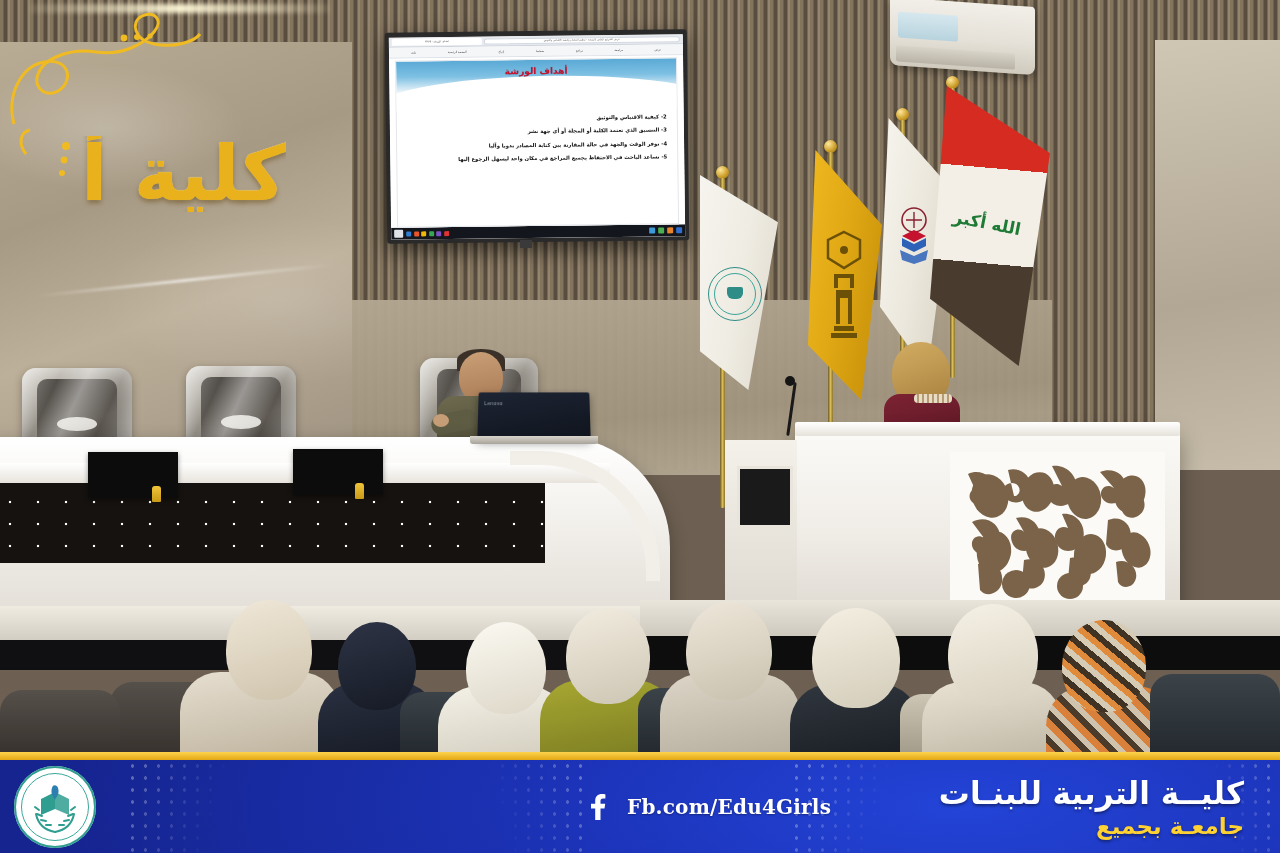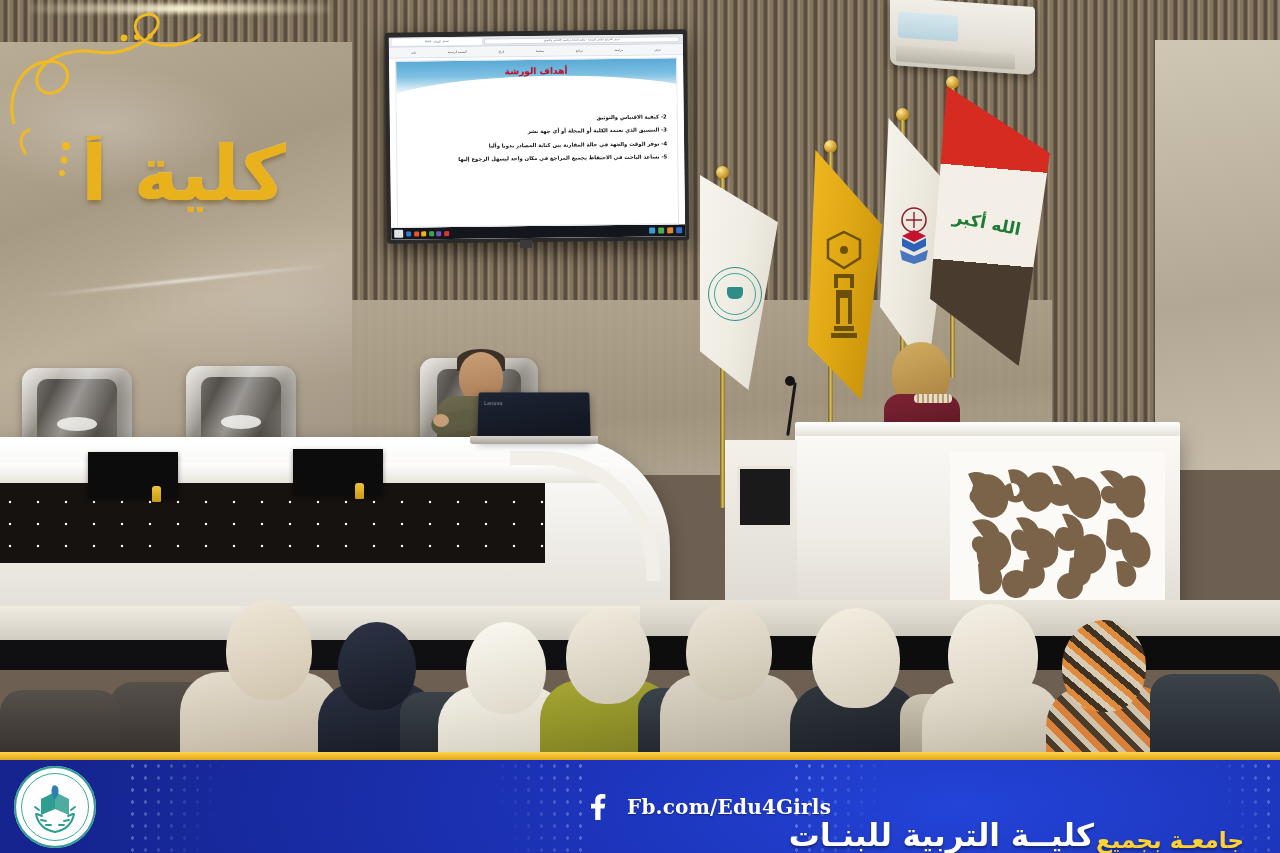--- a/index.html
+++ b/index.html
@@ -281,21 +281,21 @@
   .f-contacts2 { position:absolute; left:585px; top:0; height:100%;
     display:flex; flex-direction:row; justify-content:center; gap:13px; }
   .f-row { display:flex; align-items:center; gap:16px; }
   .f-ico { width:26px; height:26px; display:flex; align-items:center; justify-content:center;
     color:#fff; flex:0 0 26px; }
   .f-txt { color:#ffffff; font-family:"DejaVu Serif", serif; font-weight:700; font-size:20px;
     letter-spacing:.2px; white-space:nowrap;
     text-shadow:0 1px 2px rgba(0,0,0,.35); }
 
   .f-right { position:absolute; right:36px; top:0; height:100%;
-    display:flex; flex-direction:row; justify-content:center; align-items:flex-end; gap:2px; }
+    display:flex; flex-direction:column; justify-content:center; align-items:flex-end; gap:2px; }
   .f-ar1 { font-family:"DejaVu Sans", sans-serif; font-weight:700; font-size:31px; color:#ffffff;
     direction:rtl; letter-spacing:1px; white-space:nowrap;
     text-shadow:0 2px 3px rgba(0,0,0,.4); }
   .f-ar2 { font-family:"DejaVu Sans", sans-serif; font-weight:700; font-size:23px; color:#ffd233;
     direction:rtl; letter-spacing:1px; white-space:nowrap;
     text-shadow:0 2px 3px rgba(0,0,0,.4); }
 </style>
 </head>
 <body>
 

